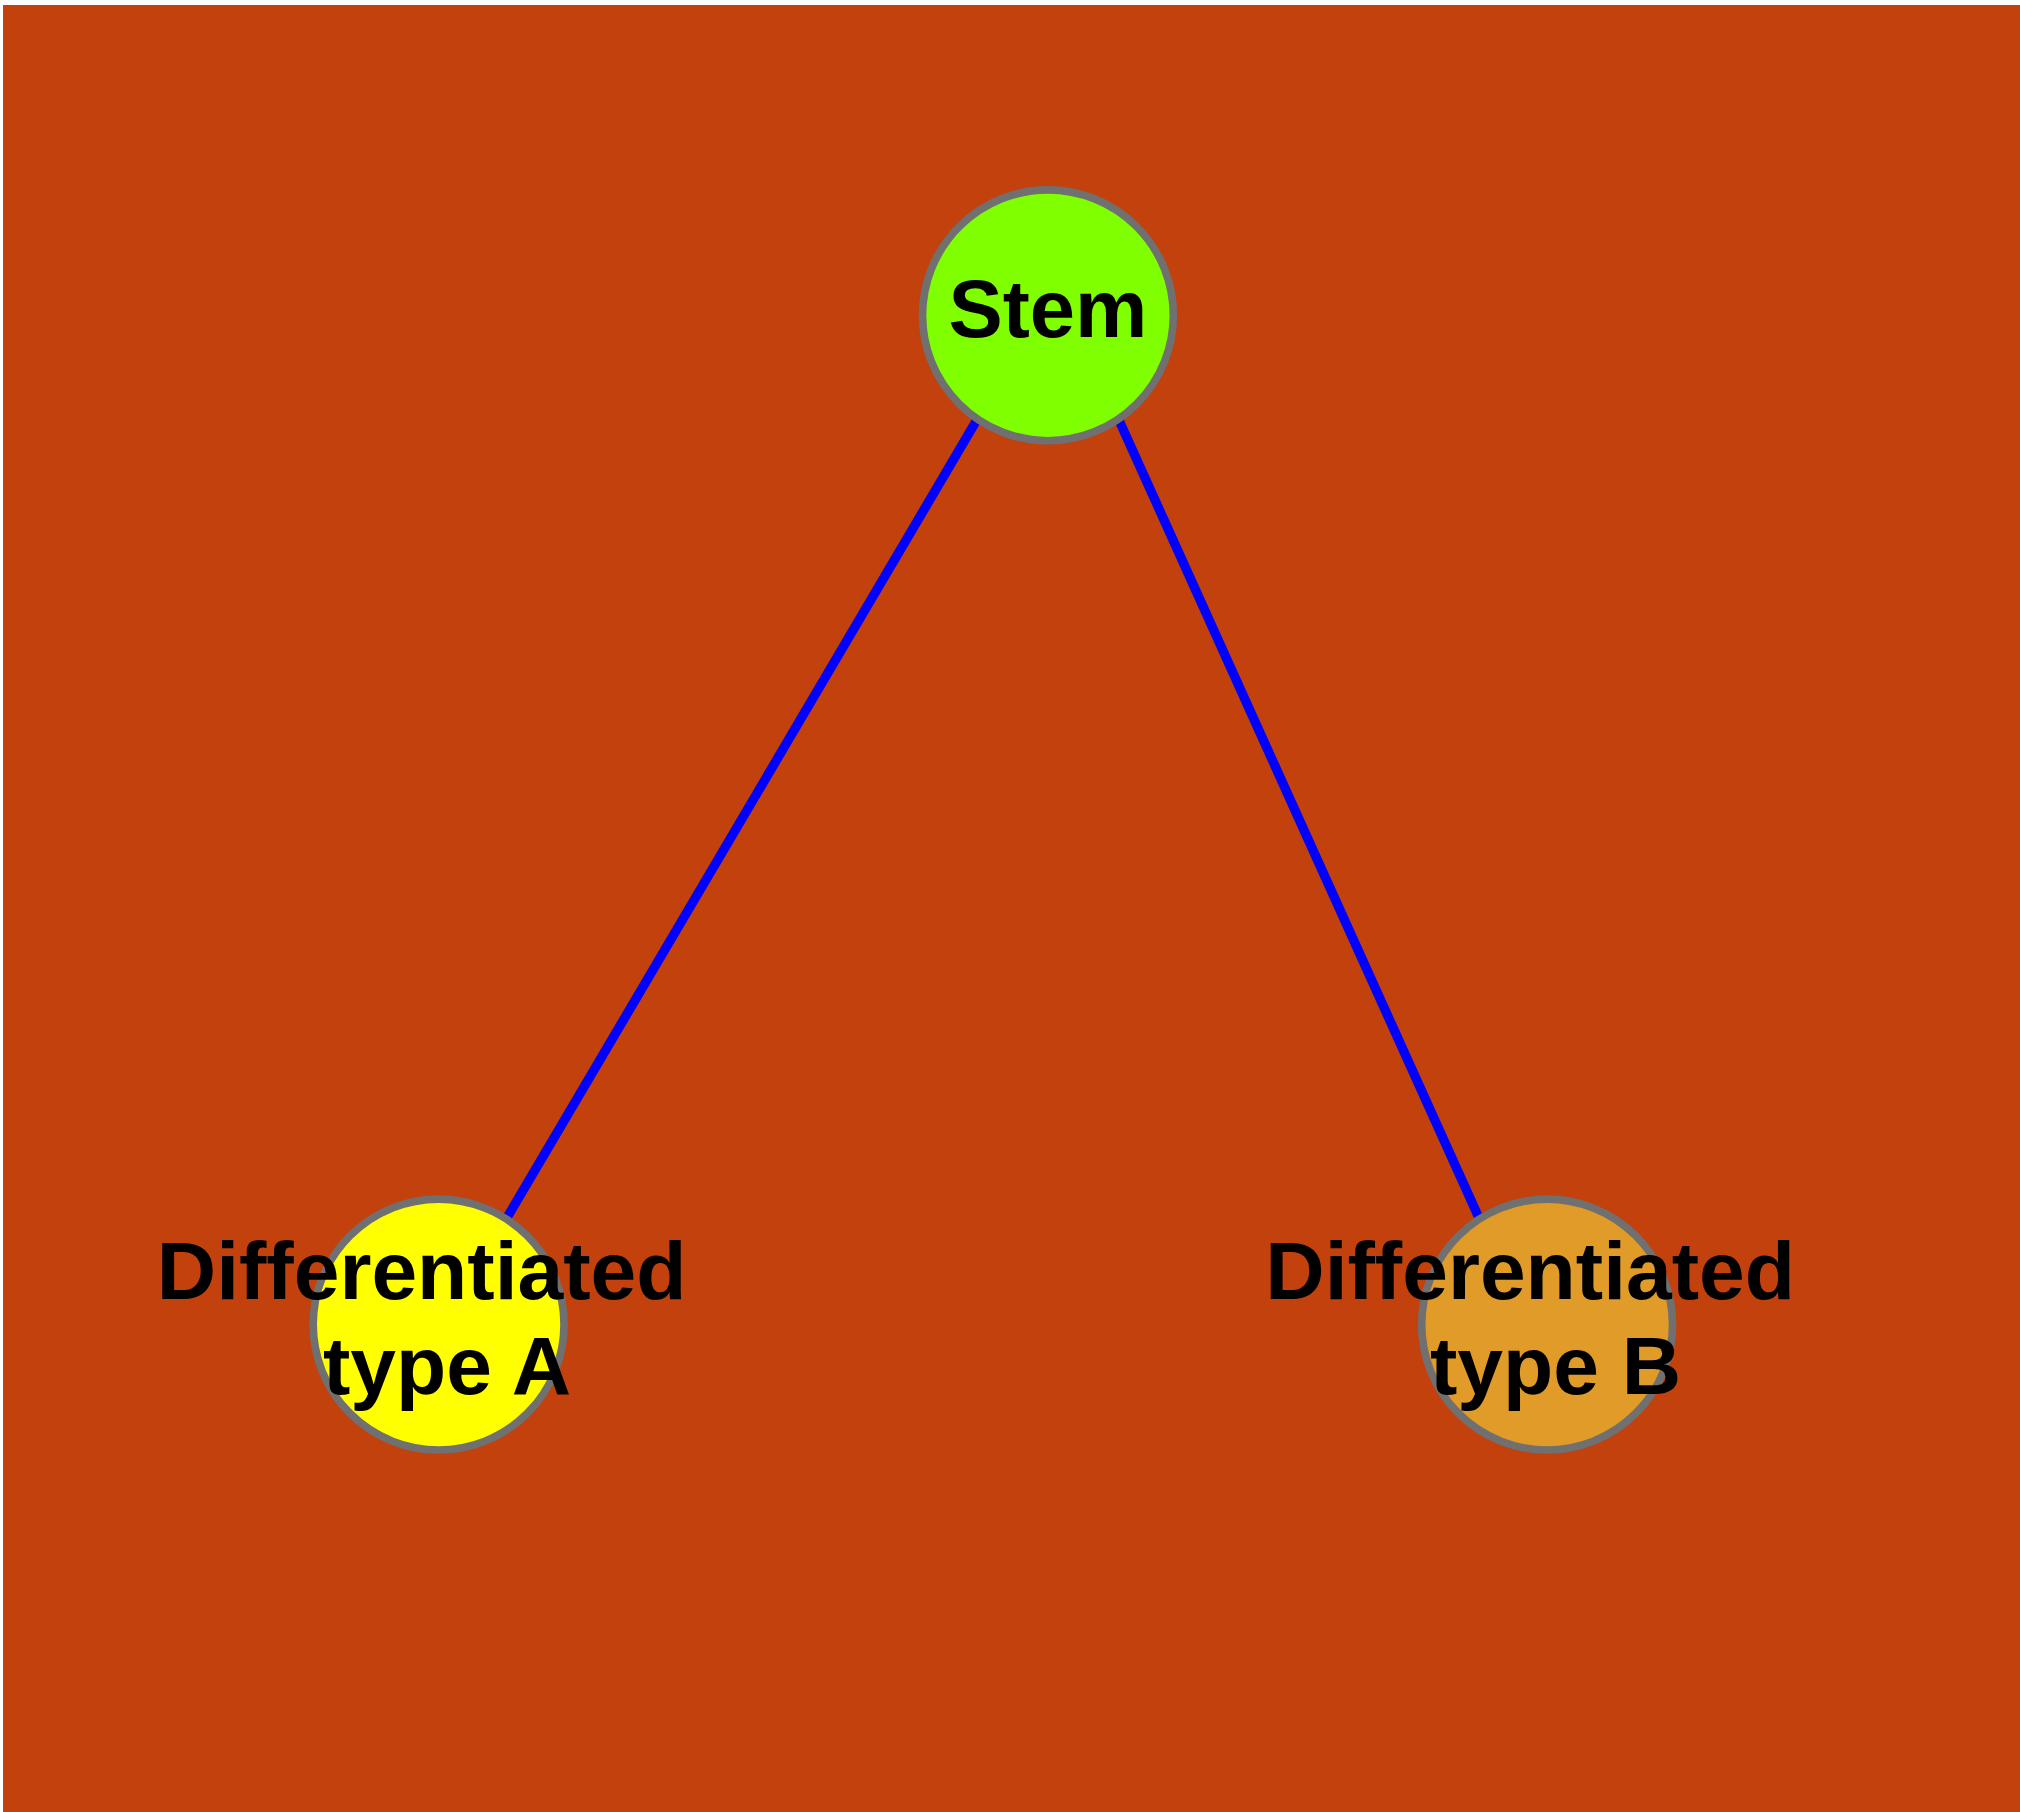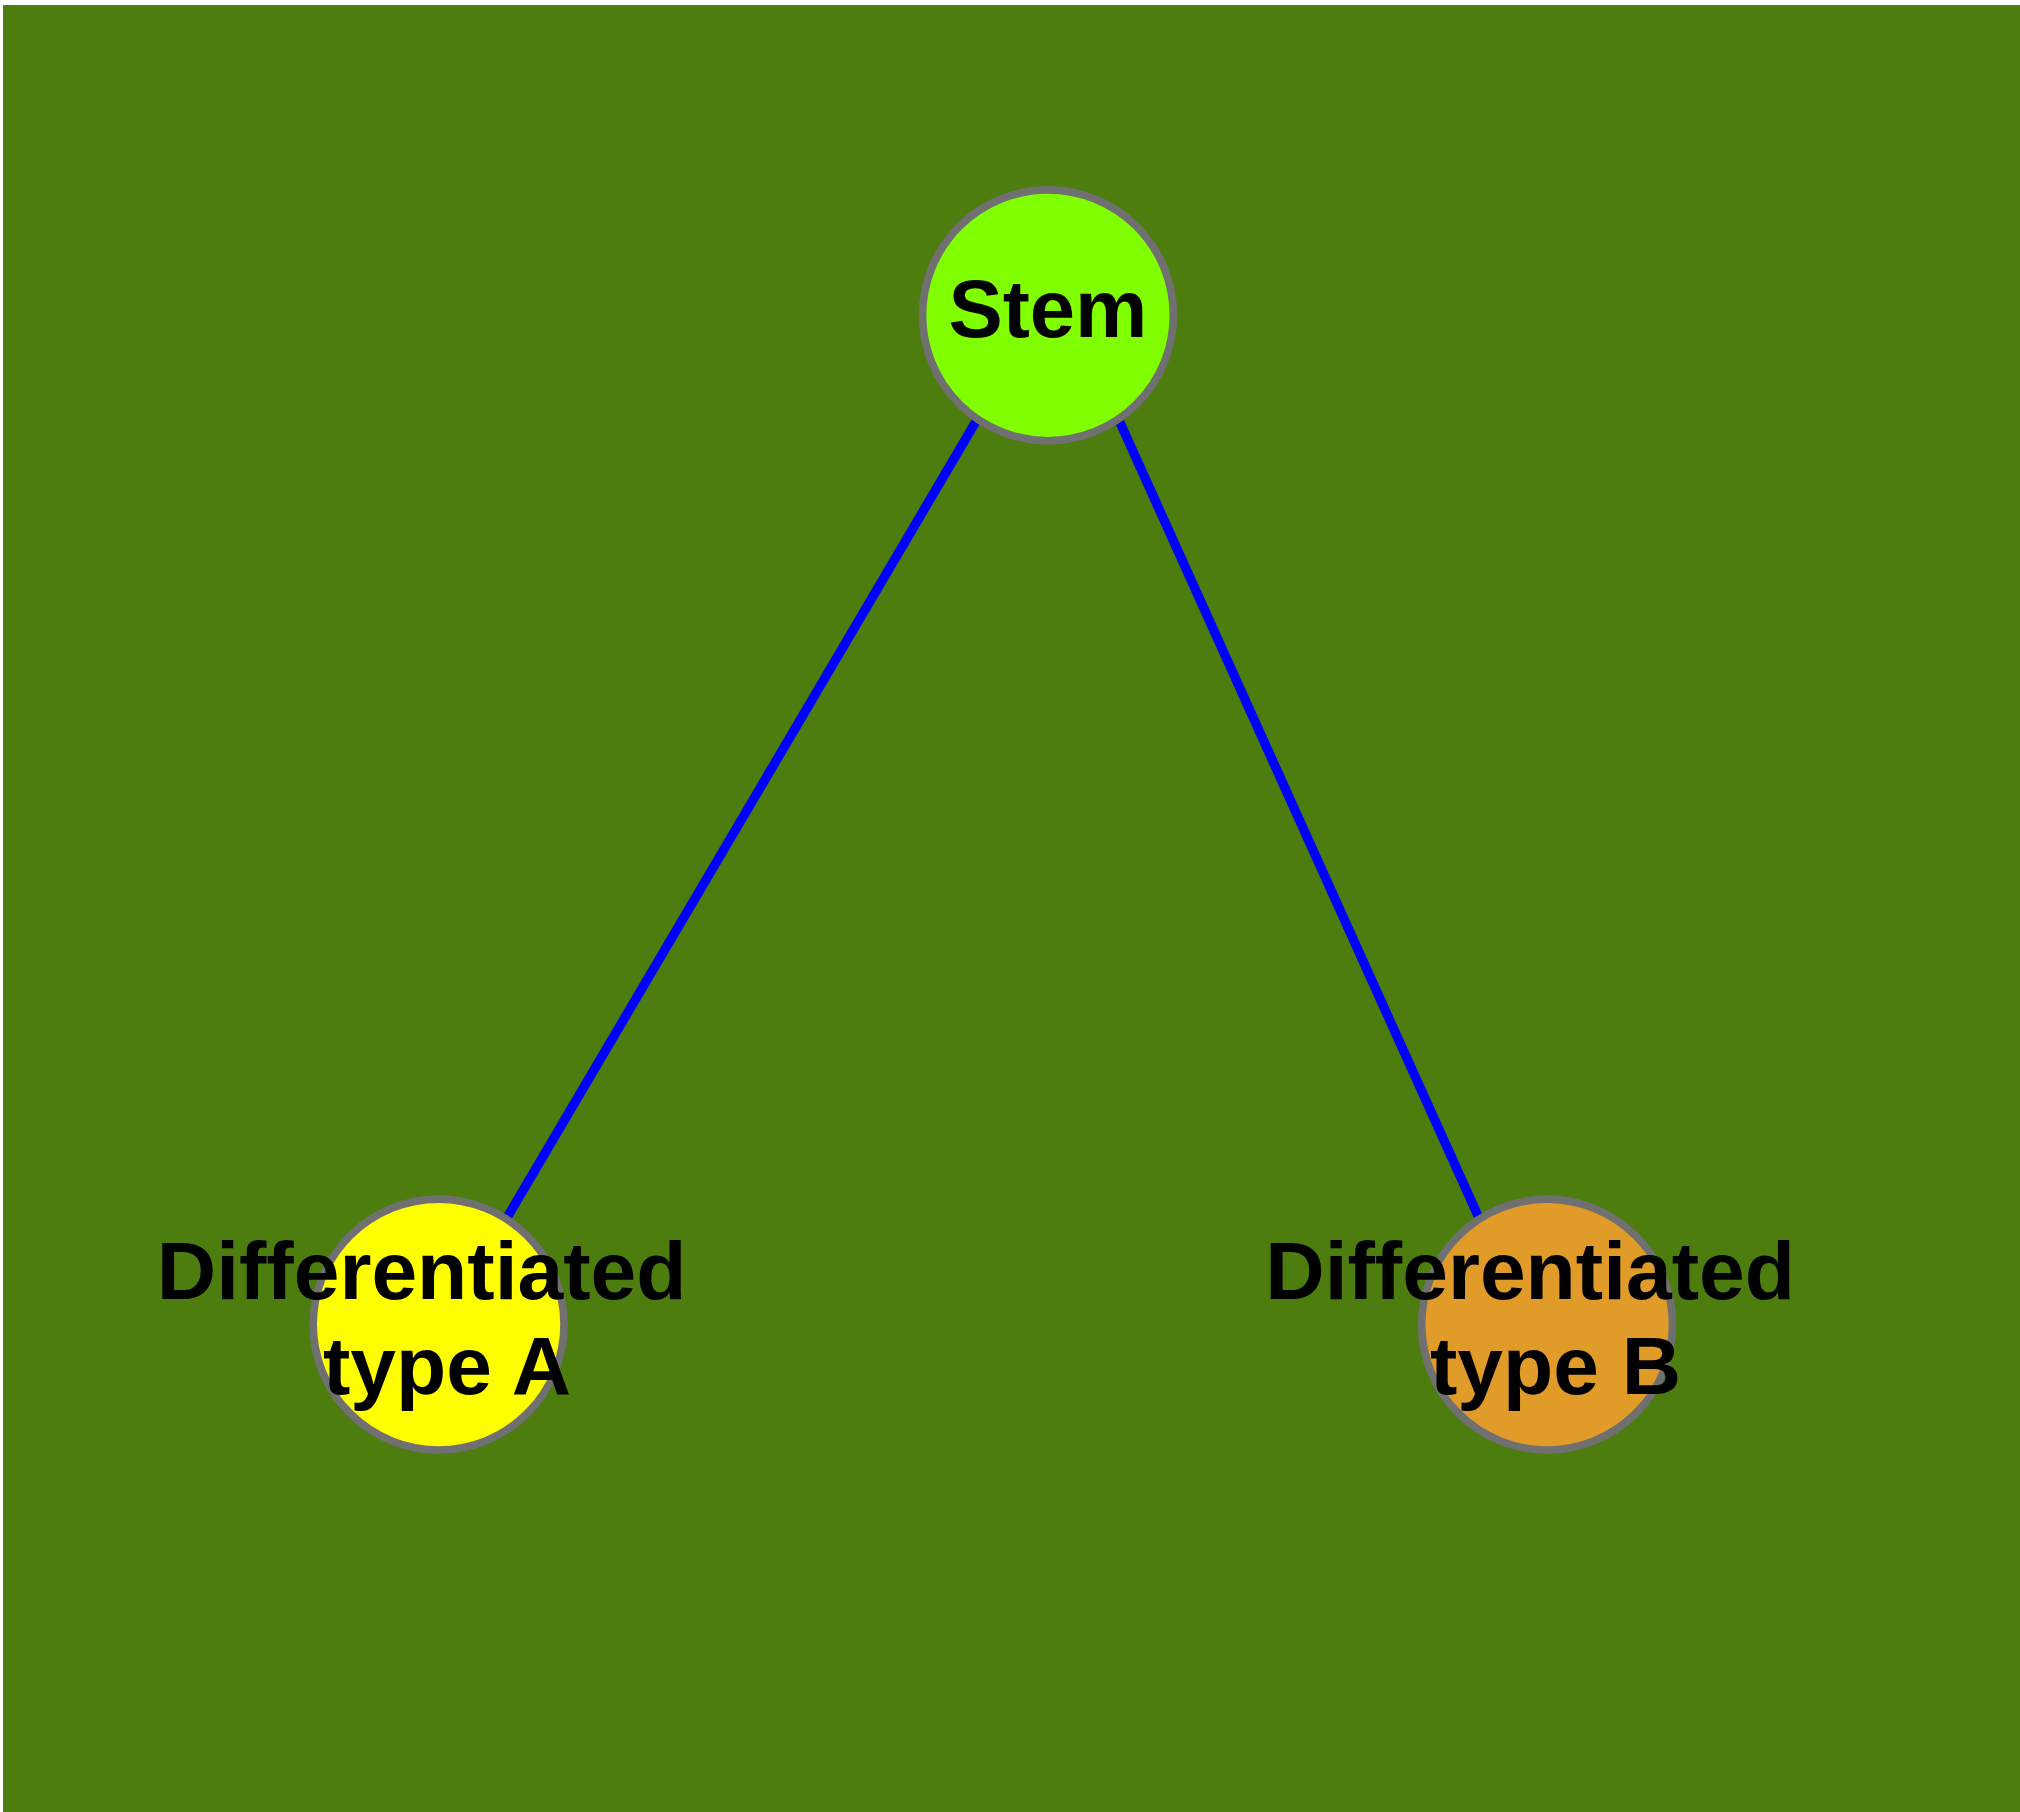--- a/index.html
+++ b/index.html
@@ -13,21 +13,21 @@
     height: 1812px;
     overflow: hidden;
     font-family: "Liberation Sans", "DejaVu Sans", sans-serif;
   }
   #canvas {
     position: absolute;
     left: 3.4px;
     top: 5.1px;
     width: 2017px;
     height: 1807px;
-    background: #4d7c0f;
+    background: #c2410c;
   }
   #graph-svg {
     position: absolute;
     left: 0;
     top: 0;
     width: 2017px;
     height: 1807px;
     display: block;
   }
   .edge-line {

